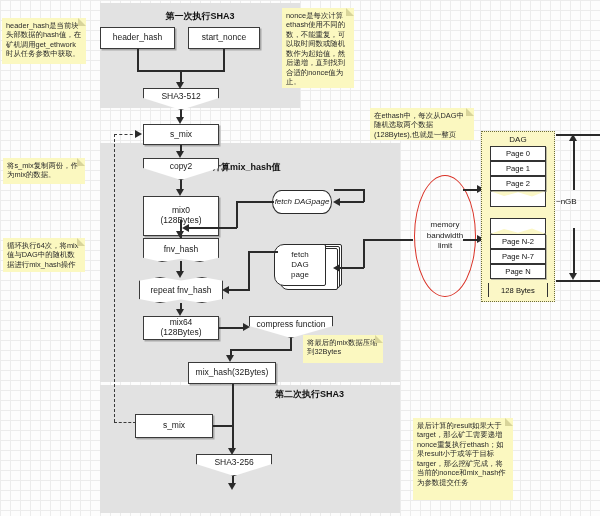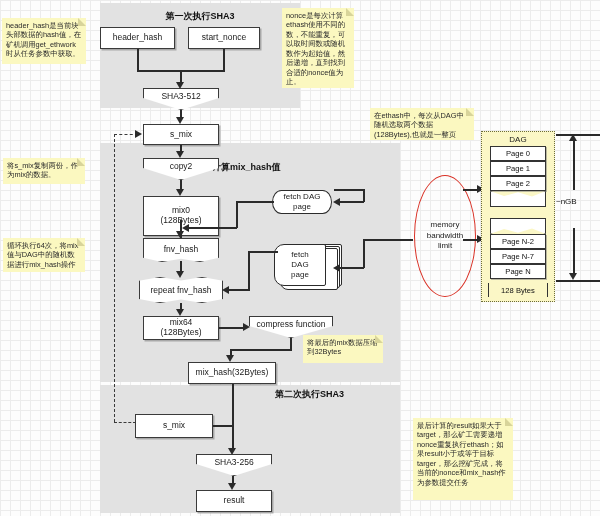--- a/index.html
+++ b/index.html
@@ -225,21 +225,21 @@
     <span class="hex-inner">compress function</span>
   </div>
 
   <div class="ln lnv" style="left:290px;top:338px;height:12px;"></div>
   <div class="ln lnh" style="left:230px;top:349px;width:62px;"></div>
   <div class="ln lnv" style="left:230px;top:349px;height:9px;"></div>
   <div class="arr arr-d" style="left:226px;top:355px;"></div>
 
   <div class="box" style="left:188px;top:362px;width:88px;height:22px;">mix_hash(32Bytes)</div>
 
-  <div class="card" style="left:272px;top:190px;width:60px;height:24px;flex-direction:column;">
+  <div class="card" style="left:272px;top:190px;width:60px;height:24px;flex-direction:row;font-style:italic;">
     <span>fetch DAG</span>
     <span>page</span>
   </div>
 
   <div class="stack-lines" style="left:276px;top:240px;width:64px;height:48px;">
     <div style="position:absolute;left:8px;top:4px;width:56px;height:40px;border:1px solid #2b2b2b;background:#fff;border-radius:8px 2px 2px 8px;"></div>
     <div style="position:absolute;left:6px;top:6px;width:56px;height:40px;border:1px solid #2b2b2b;background:#fff;border-radius:8px 2px 2px 8px;"></div>
     <div style="position:absolute;left:4px;top:8px;width:56px;height:40px;border:1px solid #2b2b2b;background:#fff;border-radius:8px 2px 2px 8px;"></div>
   </div>
   <div class="stack" style="left:274px;top:244px;width:52px;height:42px;flex-direction:column;">
@@ -308,20 +308,19 @@
   <div class="ln lnv" style="left:232px;top:425px;height:25px;"></div>
   <div class="arr arr-d" style="left:228px;top:448px;"></div>
 
   <div class="hex" style="left:196px;top:454px;width:76px;height:22px;">
     <span class="hex-inner">SHA3-256</span>
   </div>
 
   <div class="ln lnv" style="left:232px;top:476px;height:9px;"></div>
   <div class="arr arr-d" style="left:228px;top:483px;"></div>
 
-  <div class="box" style="left:196px;top:490px;width:76px;height:22px;">result</div>
 
   <div class="dash-v" style="left:114px;top:134px;height:288px;"></div>
   <div class="dash-h" style="left:114px;top:134px;width:24px;"></div>
   <div class="arr arr-r" style="left:135px;top:130px;"></div>
   <div class="dash-h" style="left:114px;top:422px;width:22px;"></div>
 
 </div>
 
 </body></html>

